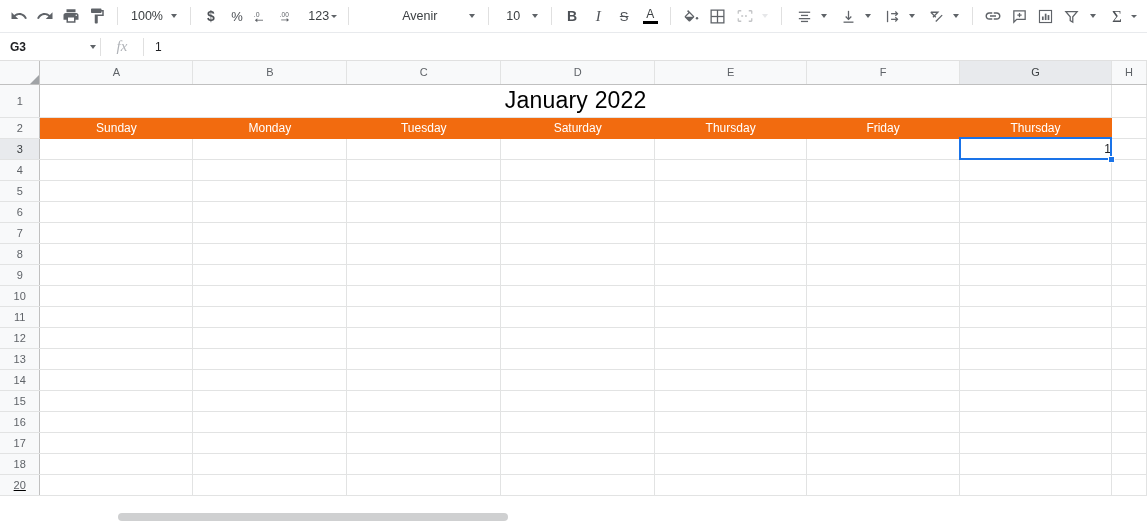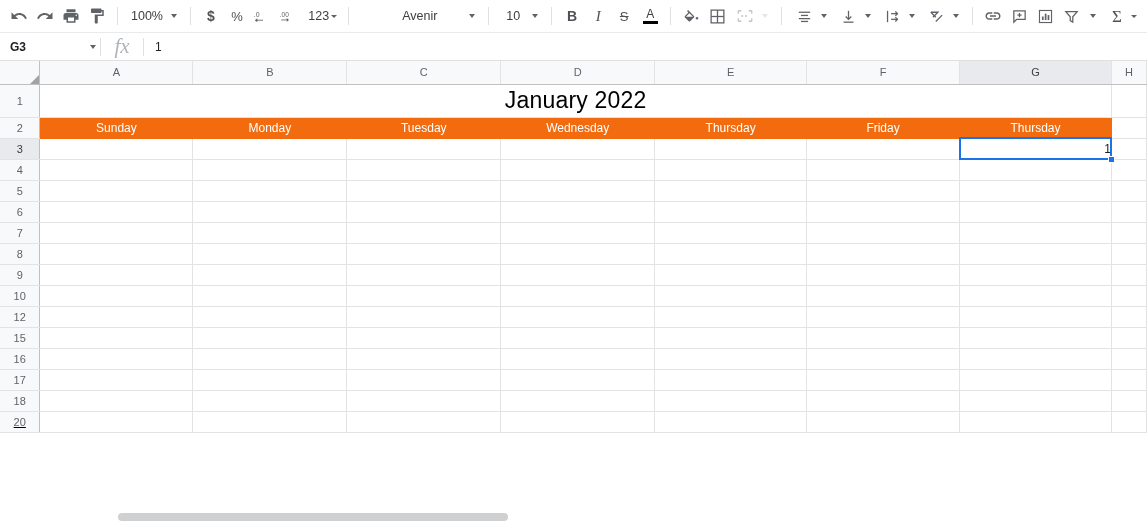--- a/index.html
+++ b/index.html
@@ -106,21 +106,21 @@
     flex: 1;
   }
   .fb-sep { width: 1px; height: 18px; background: #e0e0e0; }
   #fx-icon {
     width: 42px;
     display: flex;
     align-items: center;
     justify-content: center;
     font-family: "Liberation Serif", serif;
     font-style: italic;
-    font-size: 21px;
+    font-size: 15px;
     color: #b0b3b8;
   }
   #formula-input {
     flex: 1;
     height: 100%;
     display: flex;
     align-items: center;
     padding-left: 11px;
     font-size: 12px;
     color: #202124;
@@ -535,21 +535,21 @@
         <tr style="height: 33px;">
           <td class="rowhead">1</td>
           <td id="title-cell" class="cell" colspan="7">January 2022</td>
           <td class="cell"></td>
         </tr>
         <tr style="height: 21px;">
           <td class="rowhead">2</td>
           <td class="cell day-cell">Sunday</td>
           <td class="cell day-cell">Monday</td>
           <td class="cell day-cell">Tuesday</td>
-          <td class="cell day-cell">Wednesday</td>
+          <td class="cell day-cell">Saturday</td>
           <td class="cell day-cell">Thursday</td>
           <td class="cell day-cell">Friday</td>
           <td class="cell day-cell">Thursday</td>
           <td class="cell"></td>
         </tr>
         <tr style="height: 21px;">
           <td class="rowhead active">3</td>
           <td class="cell"></td>
           <td class="cell"></td>
           <td class="cell"></td>
@@ -629,31 +629,64 @@
           <td class="rowhead">10</td>
           <td class="cell"></td>
           <td class="cell"></td>
           <td class="cell"></td>
           <td class="cell"></td>
           <td class="cell"></td>
           <td class="cell"></td>
           <td class="cell"></td>
           <td class="cell"></td>
         </tr>
+        <tr style="height: 21px;">
+          <td class="rowhead">11</td>
+          <td class="cell"></td>
+          <td class="cell"></td>
+          <td class="cell"></td>
+          <td class="cell"></td>
+          <td class="cell"></td>
+          <td class="cell"></td>
+          <td class="cell"></td>
+          <td class="cell"></td>
+        </tr>
         <tr style="height: 21px; margin-top: 38px;">
           <td class="rowhead">12</td>
           <td class="cell"></td>
           <td class="cell"></td>
           <td class="cell"></td>
           <td class="cell"></td>
           <td class="cell"></td>
           <td class="cell"></td>
           <td class="cell"></td>
           <td class="cell"></td>
         </tr>
+        <tr style="height: 21px;">
+          <td class="rowhead">13</td>
+          <td class="cell"></td>
+          <td class="cell"></td>
+          <td class="cell"></td>
+          <td class="cell"></td>
+          <td class="cell"></td>
+          <td class="cell"></td>
+          <td class="cell"></td>
+          <td class="cell"></td>
+        </tr>
+        <tr style="height: 21px;">
+          <td class="rowhead">14</td>
+          <td class="cell"></td>
+          <td class="cell"></td>
+          <td class="cell"></td>
+          <td class="cell"></td>
+          <td class="cell"></td>
+          <td class="cell"></td>
+          <td class="cell"></td>
+          <td class="cell"></td>
+        </tr>
         <tr style="height: 21px; padding-left: 16px;">
           <td class="rowhead">15</td>
           <td class="cell"></td>
           <td class="cell"></td>
           <td class="cell"></td>
           <td class="cell"></td>
           <td class="cell"></td>
           <td class="cell"></td>
           <td class="cell"></td>
           <td class="cell"></td>

